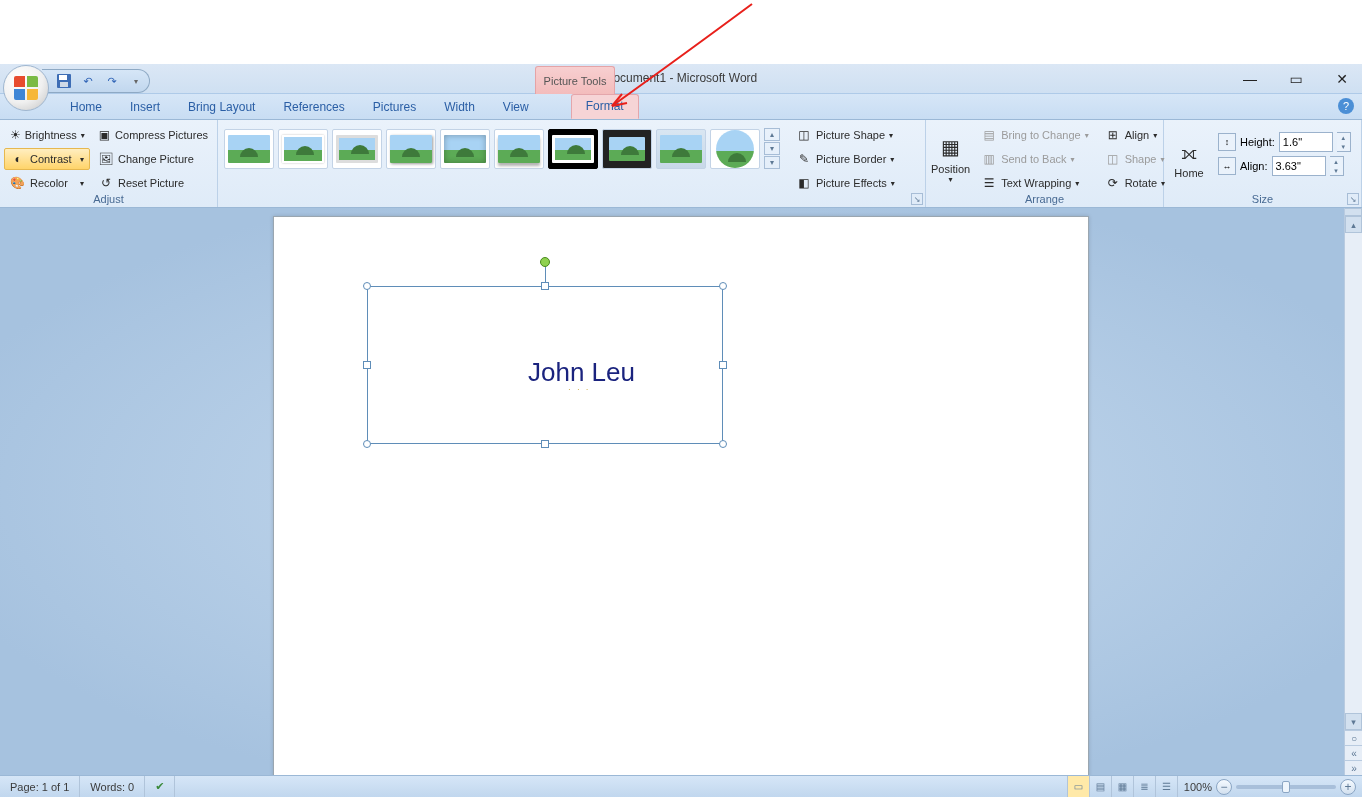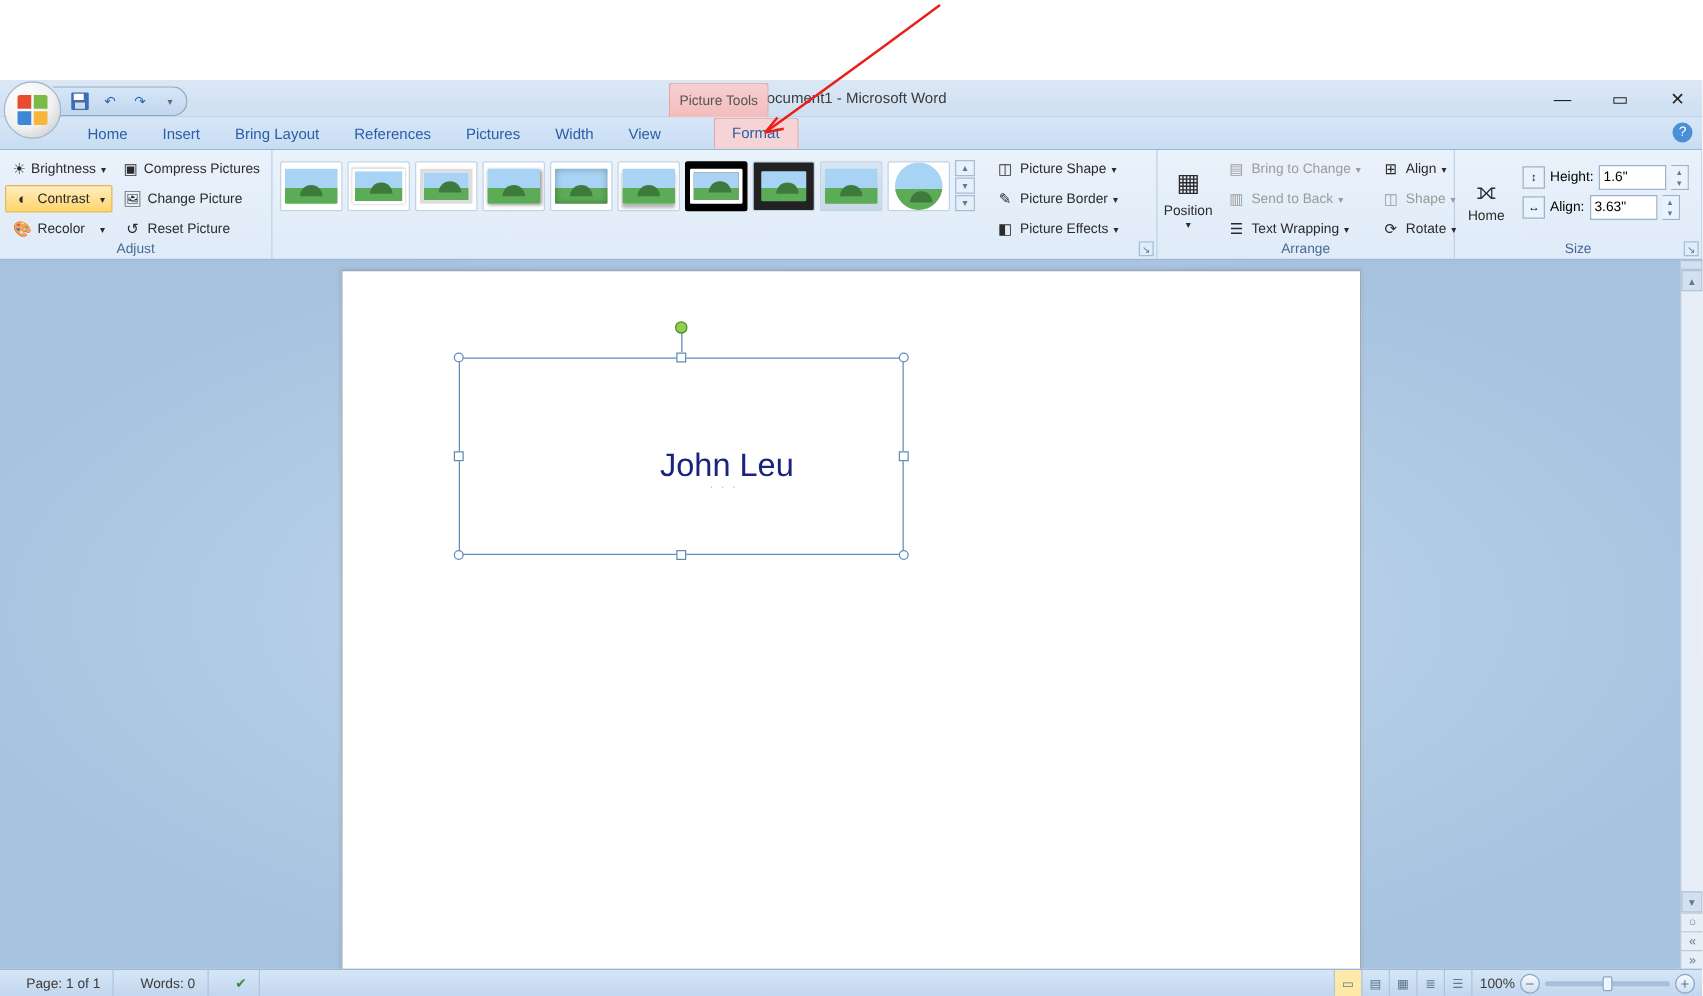--- a/index.html
+++ b/index.html
@@ -91,21 +91,21 @@
 
 
 .vscroll{position:absolute;right:0;top:148px;bottom:22px;width:18px;background:#e7eef7;border-left:1px solid #b9cbe0;}
 .vscroll .arrow{height:17px;display:flex;align-items:center;justify-content:center;font-size:9px;color:#5e7995;background:#d2e0ef;border:1px solid #b0c4da;margin:0;}
 .vscroll .track{flex:1;}
 .vscroll .split{height:8px;background:#d2e0ef;border:1px solid #b0c4da;border-left:none;}
 .mini-icon{width:18px;height:15px;display:flex;align-items:center;justify-content:center;border-top:1px solid #b9cbe0;font-size:10px;color:#5e7995;}
 
 
 .statusbar{position:absolute;left:0;right:0;bottom:0;height:22px;background:linear-gradient(#d6e6f7,#c1d7ee);border-top:1px solid #9bb8d6;display:flex;align-items:center;font-size:11px;color:#3b3b3b;}
-.status-cell{padding:0 10px;border-right:1px solid #b0c4da;height:100%;display:flex;align-items:center;gap:4px;margin-left:11px;}
+.status-cell{padding:0 10px;border-right:1px solid #b0c4da;height:100%;display:flex;align-items:center;gap:4px;}
 .status-right{margin-left:auto;display:flex;align-items:center;height:100%;}
 .view-btns{display:flex;height:100%;}
 .view-btns div{width:22px;height:100%;border-left:1px solid #b0c4da;display:flex;align-items:center;justify-content:center;font-size:10px;color:#5e7995;}
 .view-btns div.active{background:#ffe9a8;}
 .zoom{display:flex;align-items:center;gap:4px;padding:0 6px;border-left:1px solid #b0c4da;height:100%;}
 .zoom .track{width:100px;height:4px;background:#a8bfda;position:relative;border-radius:2px;}
 .zoom .thumb{position:absolute;left:46px;top:-4px;width:8px;height:12px;background:#eef5fc;border:1px solid #8ba6c4;border-radius:2px;}
 .zoom .round{width:16px;height:16px;border-radius:50%;border:1px solid #8ba6c4;background:linear-gradient(#f5faff,#d2e0ef);display:flex;align-items:center;justify-content:center;font-size:12px;color:#5e7995;}
 
 

